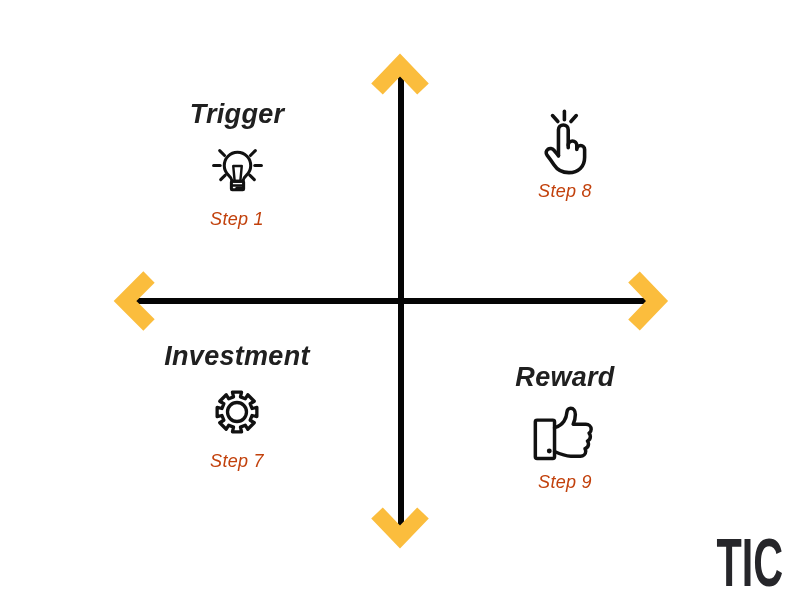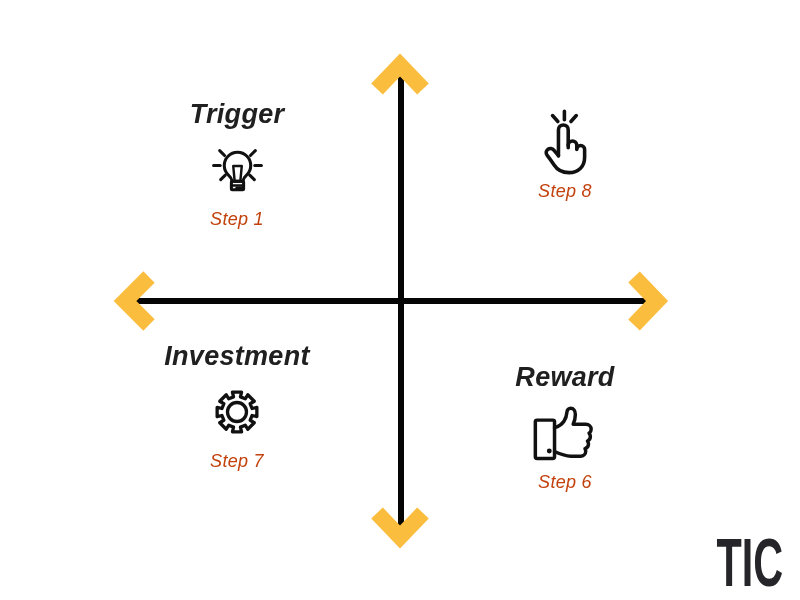--- a/index.html
+++ b/index.html
@@ -104,18 +104,18 @@
         <circle cx="14" cy="39.5" r="2.1" fill="#111111" stroke="none"></circle>
         <path d="M18.5 19.5 C22 18.5 24.8 16.7 26.6 14 C28.2 11.6 29 8.6 29.2 5.9
                  C29.3 4.1 30.7 2.8 32.4 2.8 C34.8 2.8 36.4 5 36.4 8.1 C36.4 11.1 35.6 14.2 34.5 16.5
                  H45.5 C48 16.5 50 18.4 50 20.8 C50 22.2 49.3 23.5 48.2 24.3
                  C48.9 25 49.3 26 49.3 27.1 C49.3 28.8 48.3 30.3 46.8 31
                  C47.4 31.7 47.7 32.6 47.7 33.6 C47.7 35.5 46.5 37 44.7 37.6
                  C45.1 38.2 45.3 38.9 45.3 39.7 C45.3 42.1 43.3 44 40.8 44
                  H32.5 C27.8 44 24.3 42.7 18.5 40"></path>
       </svg>
     </div>
-    <div class="q-step">Step 6</div>
+    <div class="q-step">Step 9</div>
   </div>
 
   <div class="logo">TIC</div>
 
 </div>
 
 </body></html>

